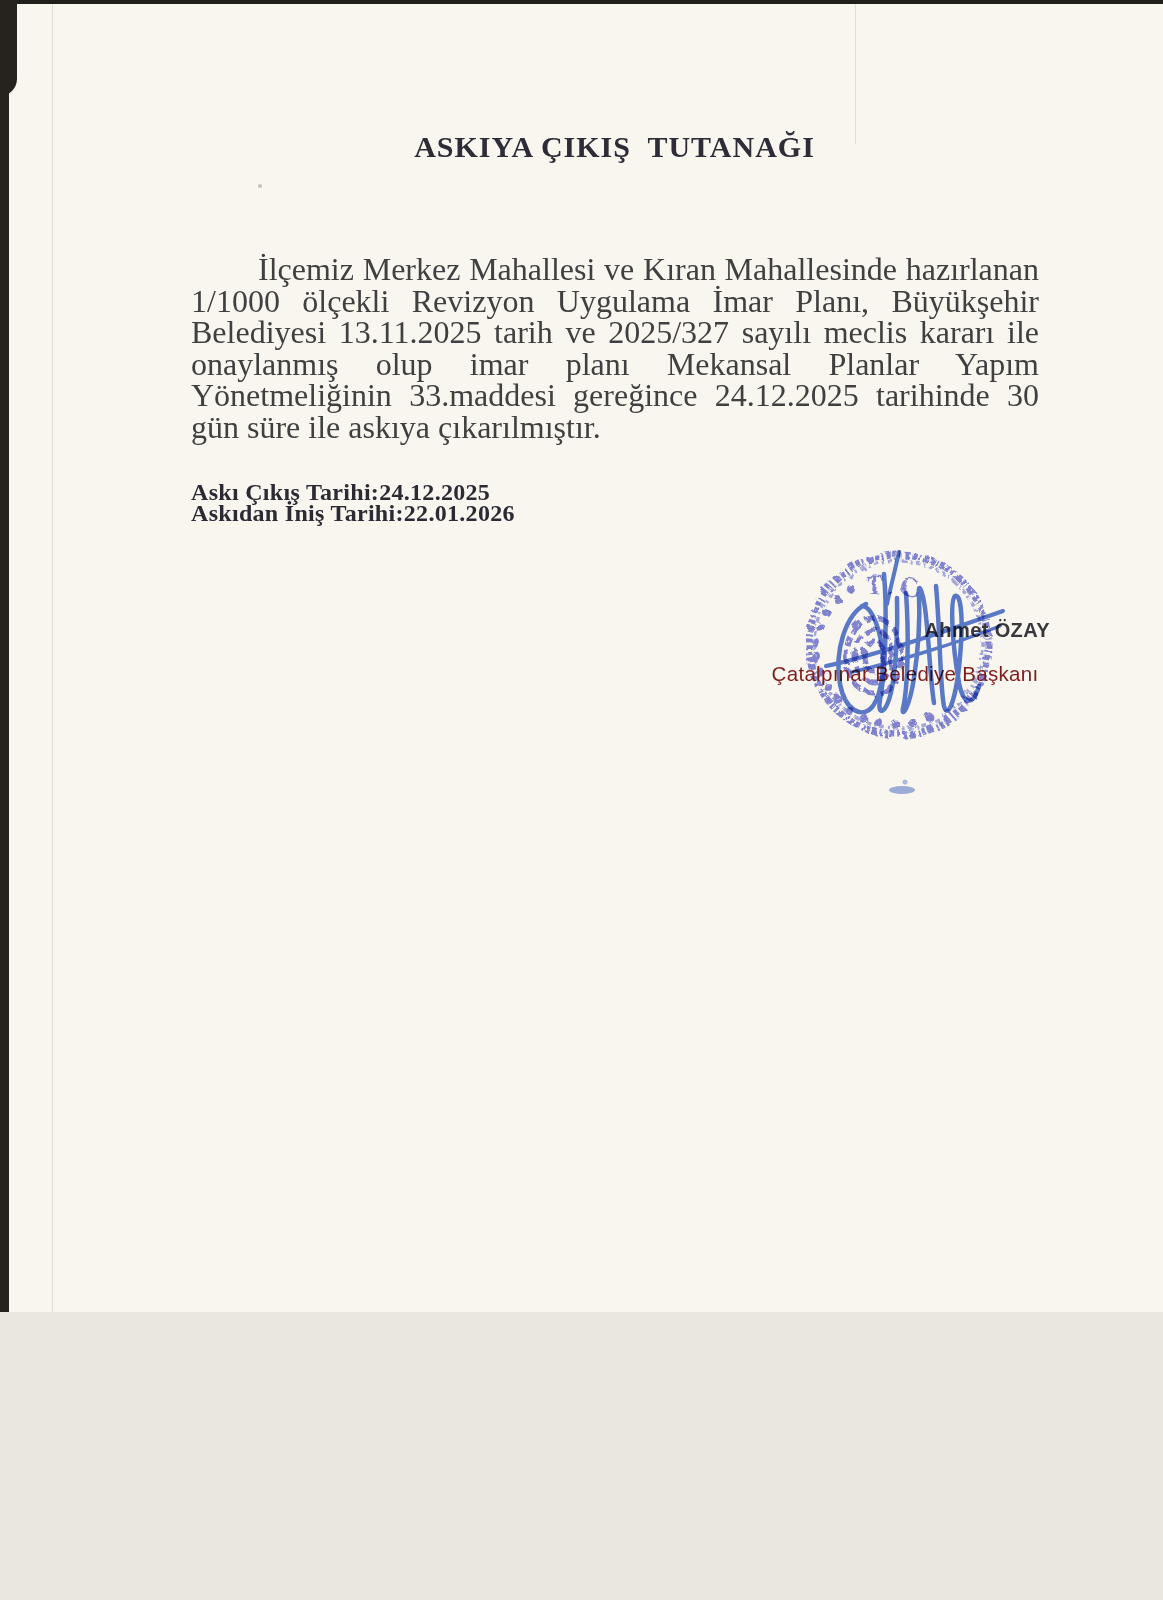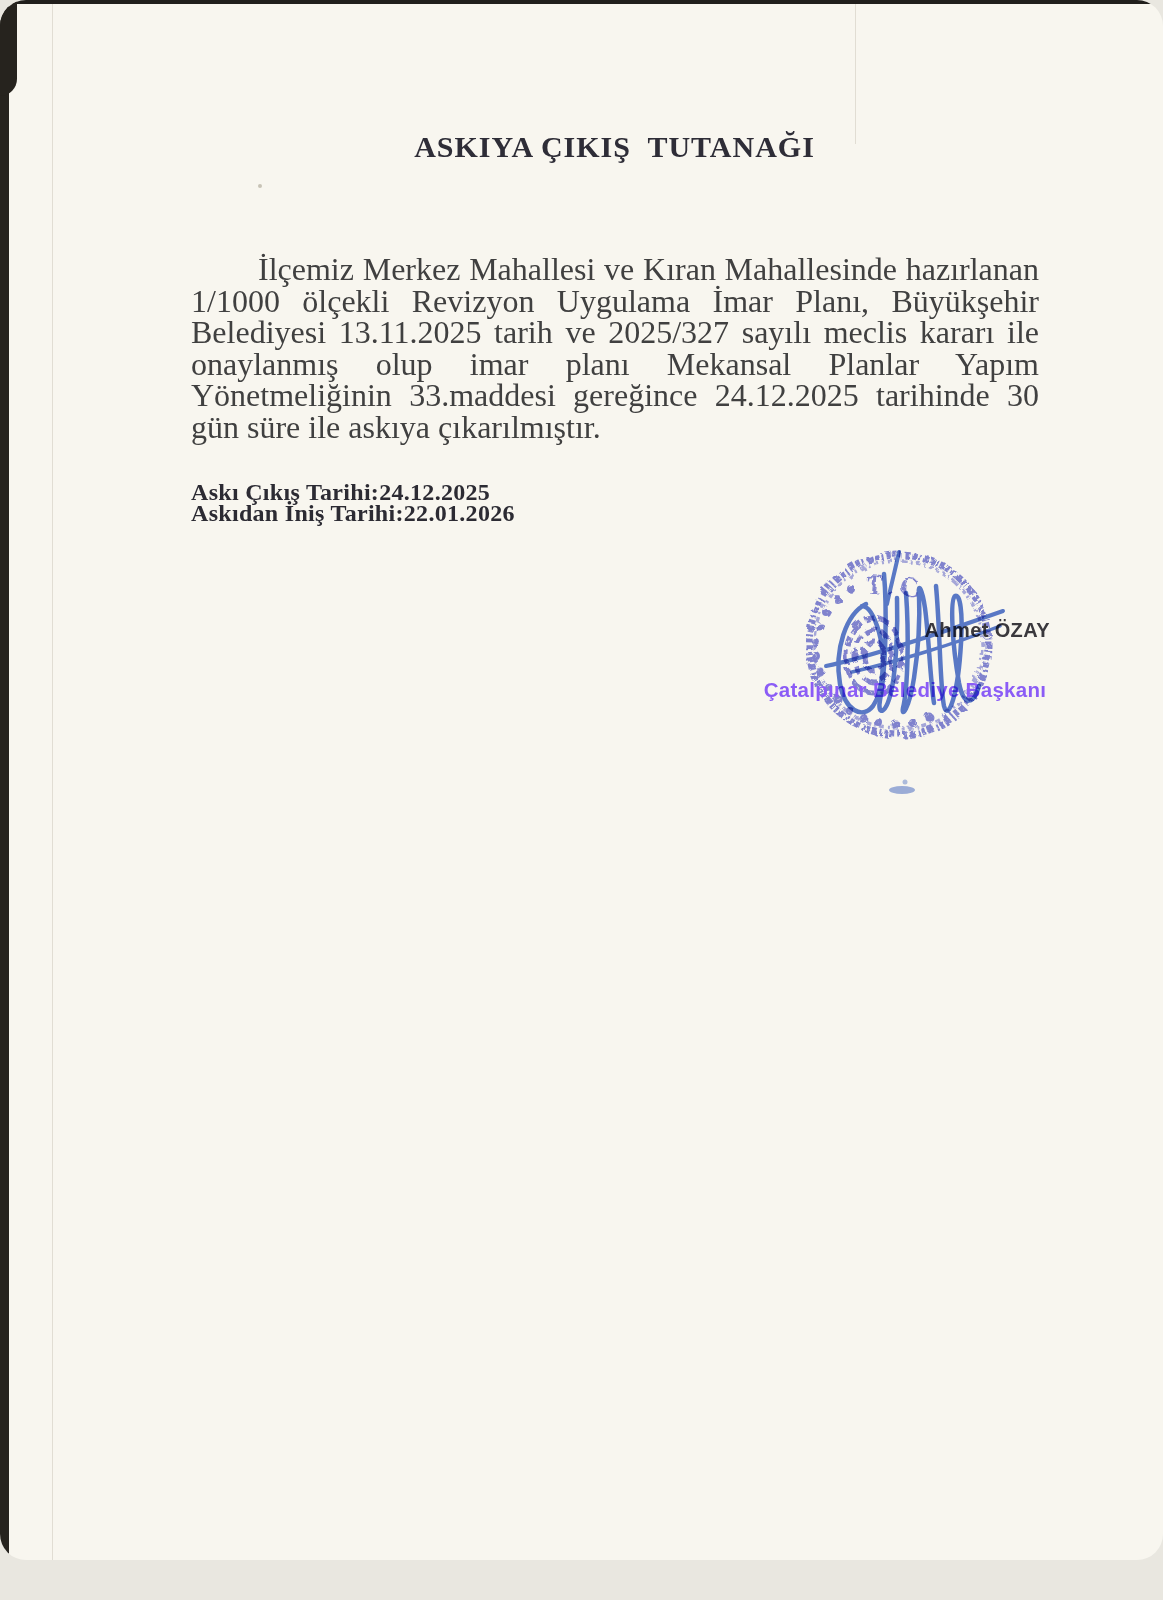--- a/index.html
+++ b/index.html
@@ -1,22 +1,21 @@
 <!DOCTYPE html>
 <html><head>
 <meta charset="utf-8">
 <style>
   html,body{margin:0;padding:0;background:#e9e7e0;}
   .scan-page{
     position:relative;
-    width:1163px;height:1560px;
+    width:1163px;height:1312px;
     background:#f8f6ef;
     overflow:hidden;
     font-family:"Liberation Serif", serif;
-    border-radius:26px;
   }
   
   .edge-top{position:absolute;top:0;left:0;width:100%;height:4px;background:#211f1c;}
   .edge-left{position:absolute;top:0;left:0;width:9px;height:100%;background:#26231e;}
   .edge-left-top{position:absolute;top:0;left:0;width:17px;height:96px;background:#26231e;border-radius:0 0 26px 0;}
   .crease{position:absolute;width:1px;background:rgba(165,158,140,0.28);}
   .crease.c1{left:52px;top:4px;height:1596px;}
   .crease.c2{left:855px;top:4px;height:140px;}
   .speck{position:absolute;left:258px;top:184px;width:4px;height:4px;border-radius:50%;background:#c8c3b6;}
 
@@ -40,23 +39,23 @@
 
   .stamp-wrap{position:absolute;left:760px;top:538px;width:290px;height:286px;}
   .stamp-svg{position:absolute;left:0;top:0;z-index:2;}
   .sig-svg{position:absolute;left:0;top:0;z-index:4;mix-blend-mode:multiply;pointer-events:none;}
   .stamp-name{
     position:absolute;left:0;top:81px;width:290px;z-index:3;
     text-align:right;font-family:"Liberation Sans", sans-serif;
     font-weight:bold;font-size:20px;color:#3a383d;letter-spacing:0.4px;
   }
   .stamp-role{
-    position:absolute;left:-20px;top:140px;width:330px;z-index:3;
+    position:absolute;left:-20px;top:124px;width:330px;z-index:3;
     text-align:center;font-family:"Liberation Sans", sans-serif;
-    font-weight:bold;font-size:20.5px;color:#8b5cf6;letter-spacing:0.3px;
+    font-weight:normal;font-size:20.5px;color:#7f1d1d;letter-spacing:0.3px;
   }
 </style>
 </head>
 <body>
 
 <div class="scan-page">
 
   <div class="edge-top"></div>
   <div class="edge-left"></div>
   <div class="edge-left-top"></div>

